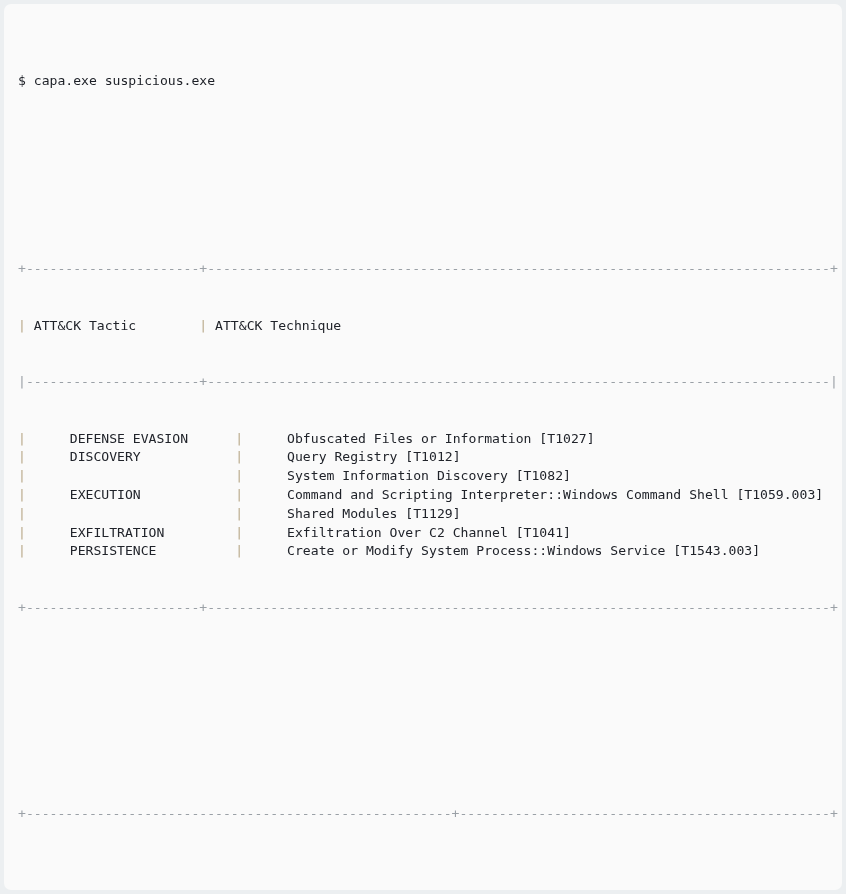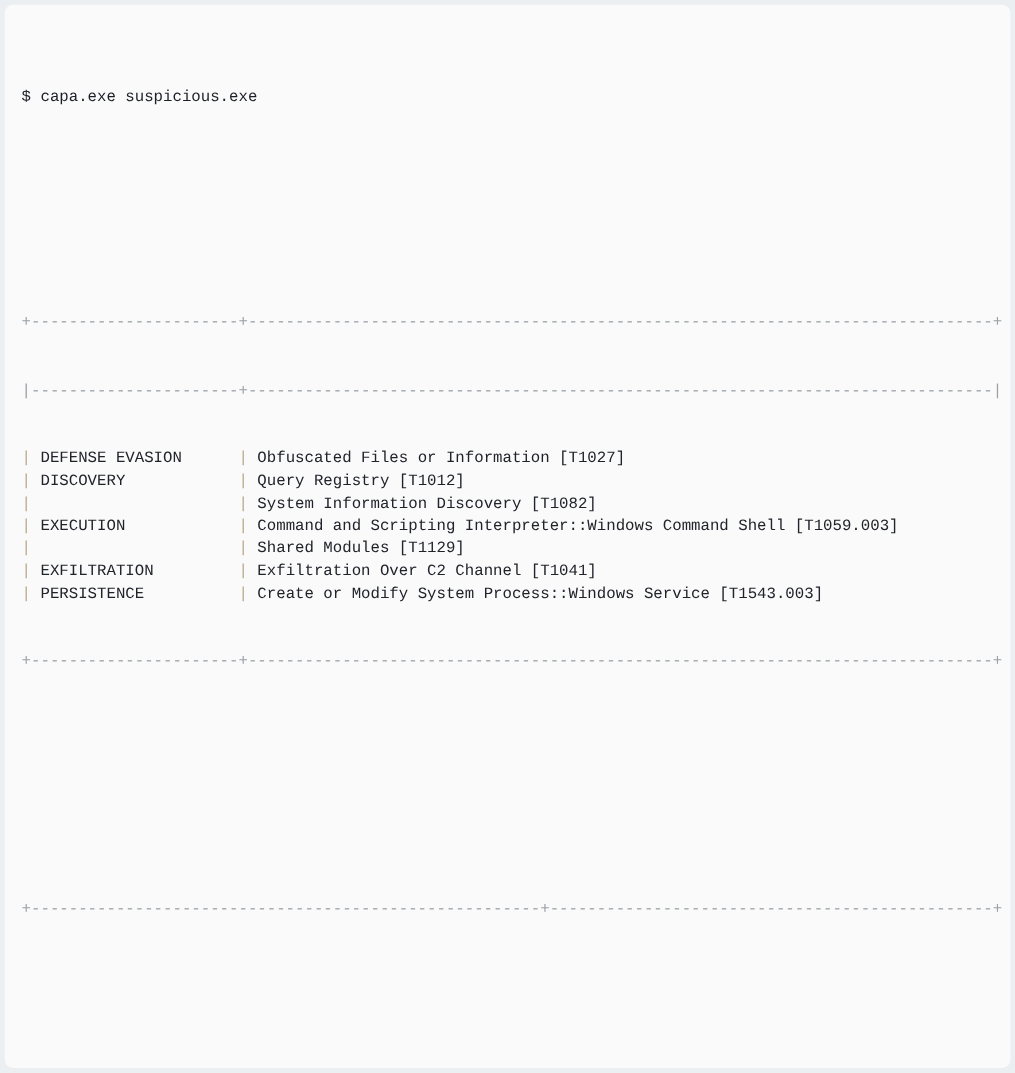--- a/index.html
+++ b/index.html
@@ -16,21 +16,20 @@
   }
   #card {
     position: absolute;
     left: 4px;
     top: 4px;
     width: 838px;
     height: 886px;
     background: #fafafa;
     border-radius: 7px;
     overflow: hidden;
-    font-family: Liberation Mono, monospace;
   }
   #terminal {
     position: absolute;
     left: 14px;
     top: 12px;
     right: 0;
     font-size: 13.1px;
     line-height: 18.8px;
     white-space: pre;
     color: #20232a;
@@ -56,33 +55,35 @@
     color: #9aa0a6;
   }
   .bar {
     color: #b9a98a;
   }
   .hdr {
     color: #20232a;
   }
   .txt {
     color: #20232a;
+    margin-left: 36px;
   }
 </style>
 </head>
 <body>
 
 <div id="card">
   <div id="terminal">
 
     <span class="cmdline">$ capa.exe suspicious.exe</span>
     <span class="blank"></span>
     <span class="blank"></span>
 
     <span class="rule">+----------------------+-------------------------------------------------------------------------------+</span>
+    <span class="row"><span class="bar">|</span><span class="hdr"> ATT&amp;CK Tactic        </span><span class="bar">|</span><span class="hdr"> ATT&amp;CK Technique                                                                          </span></span>
     <span class="rule">|----------------------+-------------------------------------------------------------------------------|</span>
     <span id="attack-rows"><span class="row"><span class="bar">|</span><span class="txt"> DEFENSE EVASION      </span><span class="bar">|</span><span class="txt"> Obfuscated Files or Information [T1027]                                                   </span></span><span class="row"><span class="bar">|</span><span class="txt"> DISCOVERY            </span><span class="bar">|</span><span class="txt"> Query Registry [T1012]                                                                    </span></span><span class="row"><span class="bar">|</span><span class="txt">                      </span><span class="bar">|</span><span class="txt"> System Information Discovery [T1082]                                                      </span></span><span class="row"><span class="bar">|</span><span class="txt"> EXECUTION            </span><span class="bar">|</span><span class="txt"> Command and Scripting Interpreter::Windows Command Shell [T1059.003]                      </span></span><span class="row"><span class="bar">|</span><span class="txt">                      </span><span class="bar">|</span><span class="txt"> Shared Modules [T1129]                                                                    </span></span><span class="row"><span class="bar">|</span><span class="txt"> EXFILTRATION         </span><span class="bar">|</span><span class="txt"> Exfiltration Over C2 Channel [T1041]                                                      </span></span><span class="row"><span class="bar">|</span><span class="txt"> PERSISTENCE          </span><span class="bar">|</span><span class="txt"> Create or Modify System Process::Windows Service [T1543.003]                              </span></span></span>
     <span class="rule">+----------------------+-------------------------------------------------------------------------------+</span>
 
     <span class="blank"></span>
     <span class="blank"></span>
 
     <span class="rule">+------------------------------------------------------+-----------------------------------------------+</span>
     
     

